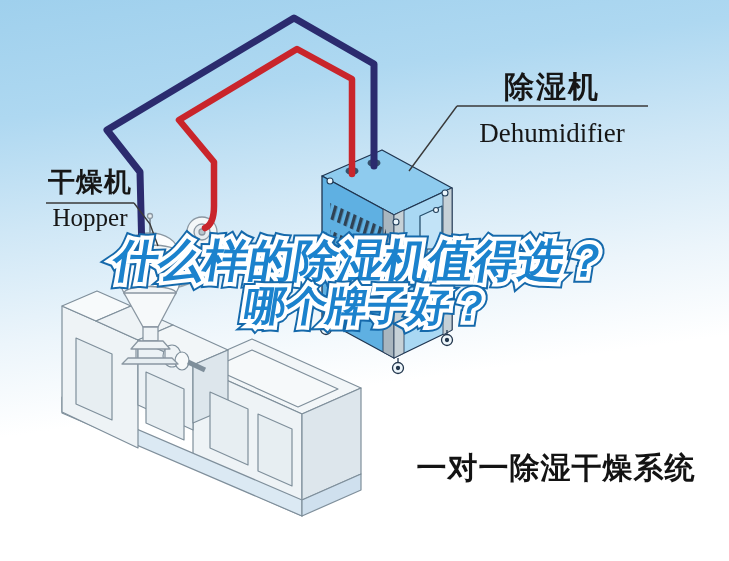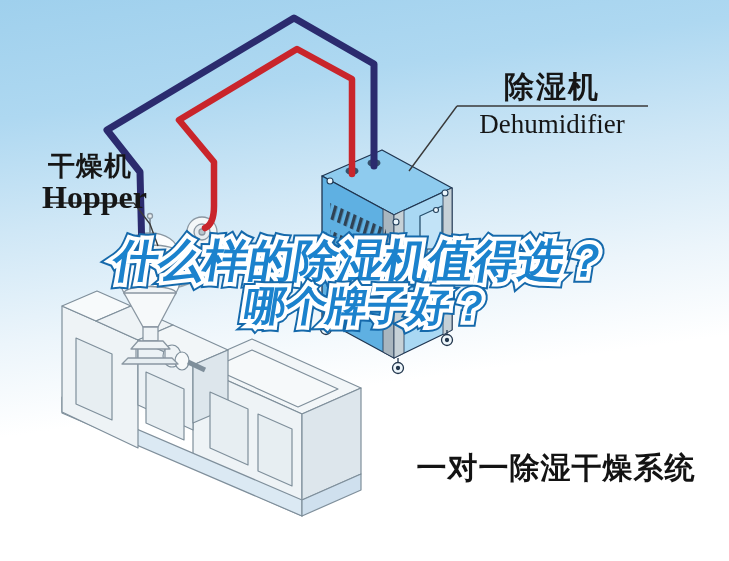--- a/index.html
+++ b/index.html
@@ -9,24 +9,24 @@
     font-family:"Liberation Sans",sans-serif;
   }
   .illus{position:absolute;left:0;top:0;width:729px;height:561px;}
 
   
   .callout{position:absolute;text-align:center;color:#161616;}
   .callout .zh{display:block;font-weight:bold;letter-spacing:2px;line-height:1.05;text-align:center;}
   .callout .en{display:block;font-family:"Liberation Serif",serif;line-height:1.1;}
   .lbl-dehu{left:455px;top:71px;width:194px;}
   .lbl-dehu .zh{font-size:30px;}
-  .lbl-dehu .en{font-size:27px;margin-top:7px;}
-  .lbl-hopper{left:42px;top:152px;width:96px;}
+  .lbl-dehu .en{font-size:27px;margin-top:16px;}
+  .lbl-hopper{left:42px;top:168px;width:96px;}
   .lbl-hopper .zh{font-size:27px;letter-spacing:1px;}
-  .lbl-hopper .en{font-size:32px;margin-top:0;font-weight:bold;}
+  .lbl-hopper .en{font-size:25px;margin-top:8px;}
 
   
   .headline{position:absolute;left:0;top:238px;width:715px;text-align:center;
     transform:skewX(-9deg);font-weight:900;}
   .hl-line{position:relative;line-height:1;}
   .hl-line1{font-size:45px;height:48px;}
   .hl-line2{font-size:41px;height:44px;transform:translateX(14px);}
   .hl-layer{position:absolute;left:0;right:0;top:0;letter-spacing:0;}
   .hl-edge{-webkit-text-stroke:12px #1569ab;color:#1569ab;}
   .hl-white{-webkit-text-stroke:8px #ffffff;color:#ffffff;}

